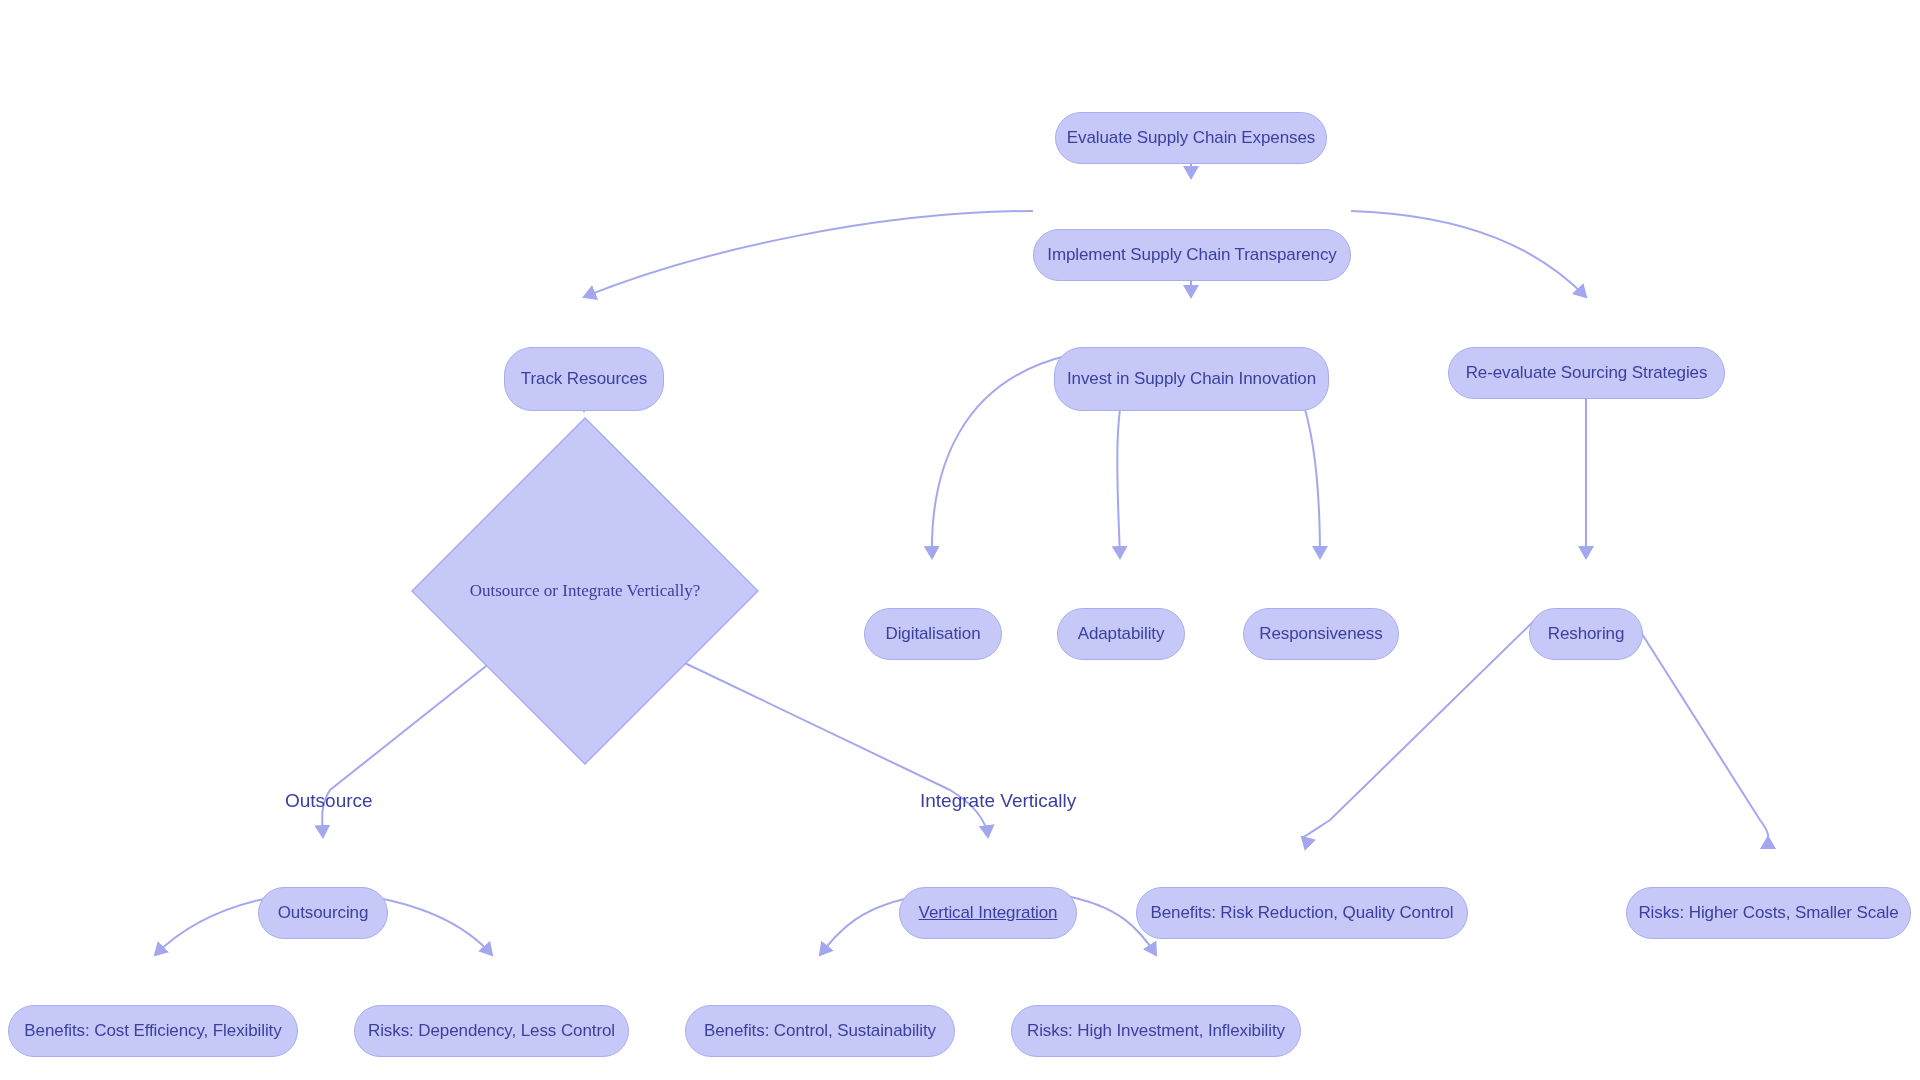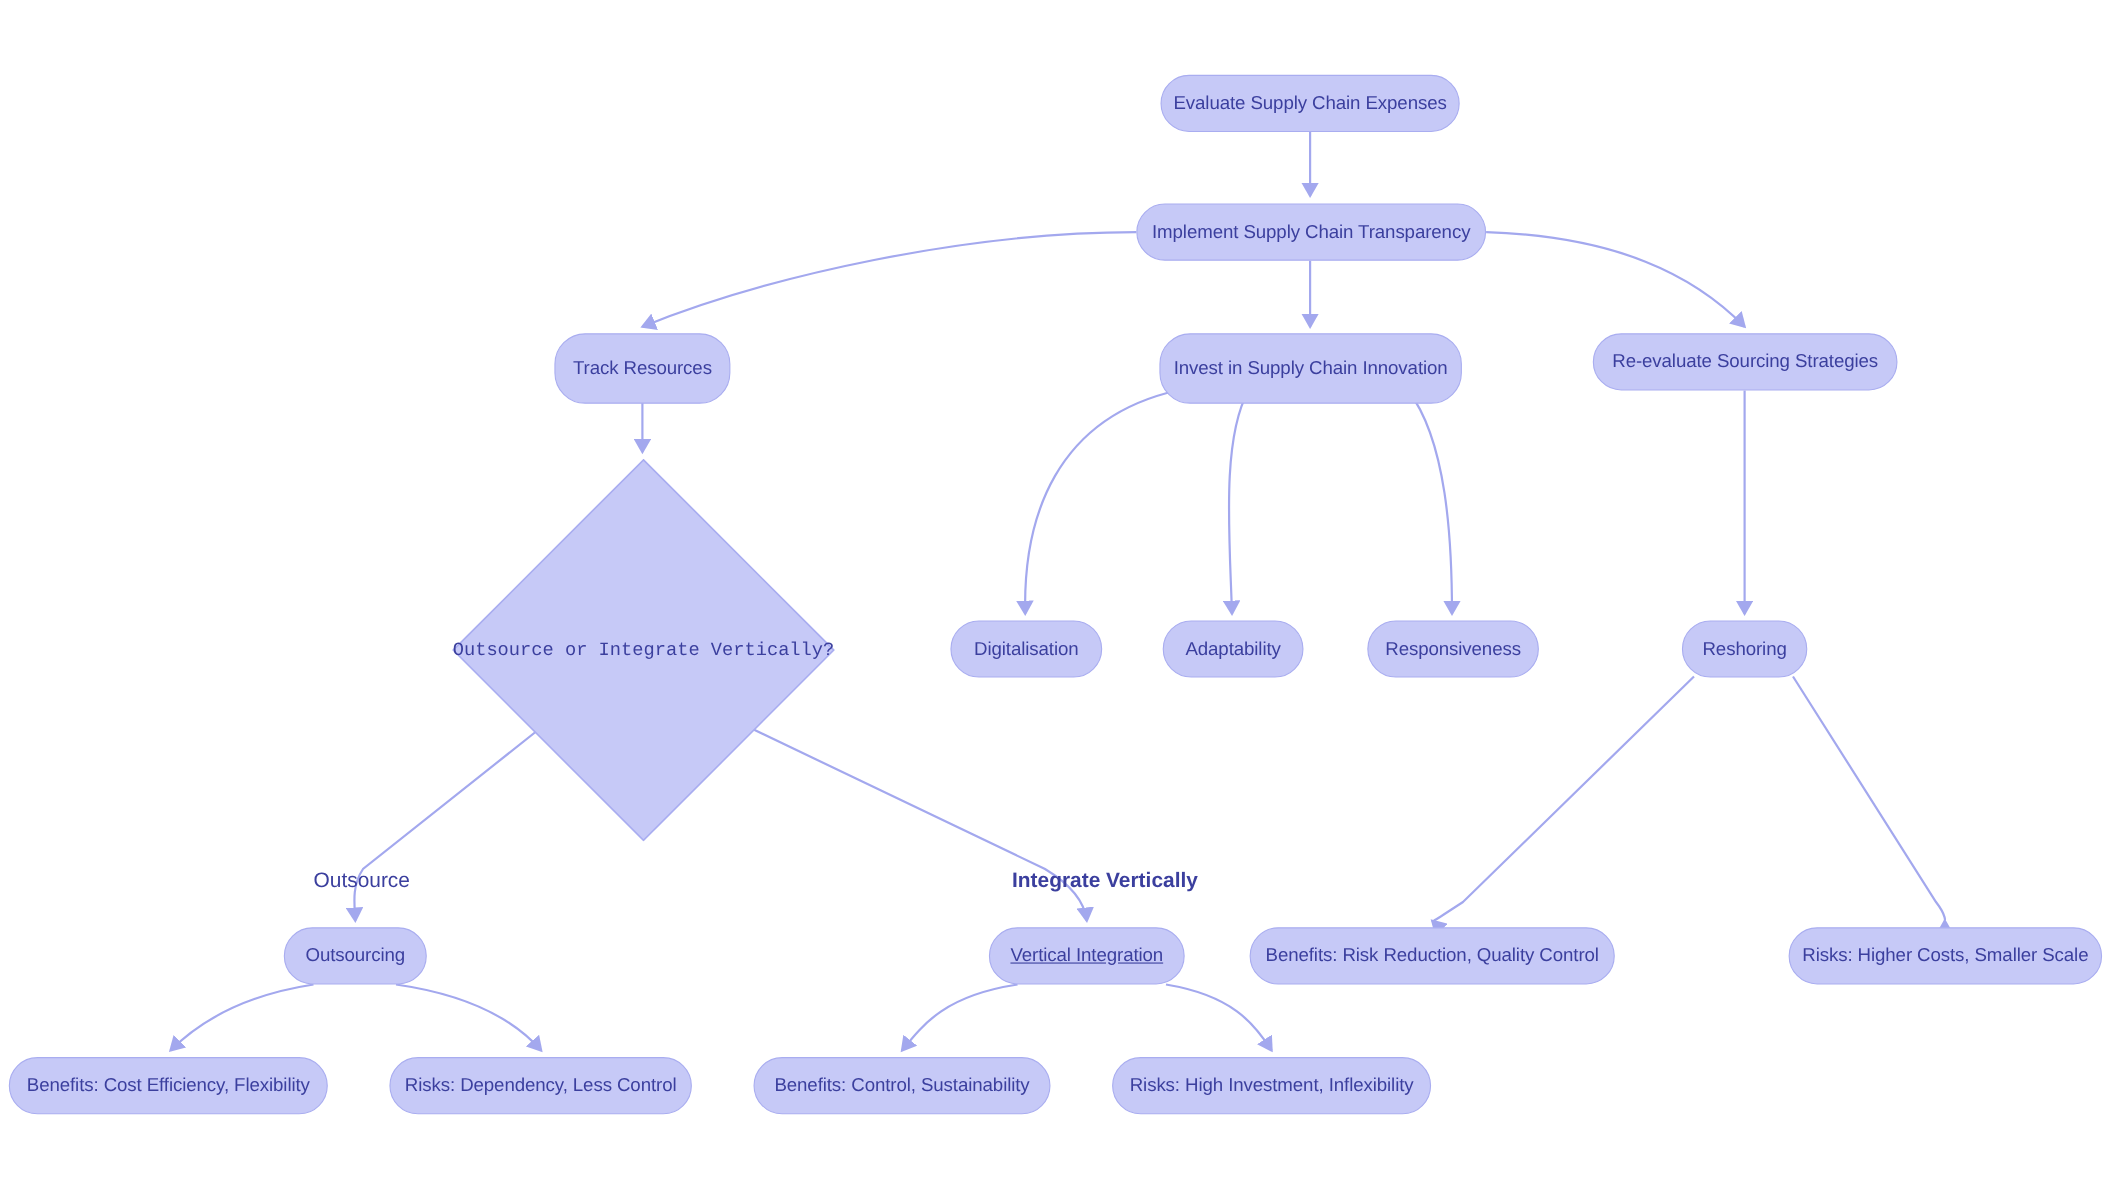--- a/index.html
+++ b/index.html
@@ -39,20 +39,21 @@
     justify-content: center;
     text-align: center;
     background: #c6c9f7;
     border: 1.5px solid #a9adf0;
     color: #3b3f9e;
     font-size: 17px;
     font-family: "Liberation Sans", sans-serif;
     letter-spacing: -0.1px;
     white-space: nowrap;
     line-height: 1.1;
+    margin-top: 44px;
   }
   .node.rounded {
     border-radius: 28px;
   }
   .decision-wrap {
     position: absolute;
     display: flex;
     align-items: center;
     justify-content: center;
   }
@@ -66,21 +67,21 @@
     fill: #c6c9f7;
     stroke: #a9adf0;
     stroke-width: 1.5;
   }
   .decision-label {
     position: relative;
     z-index: 2;
     color: #3b3f9e;
     font-size: 17px;
     white-space: nowrap;
-    font-family: Liberation Mono, monospace;
+    font-family: Liberation Serif, serif;
   }
   .edge-label {
     position: absolute;
     color: #3b3f9e;
     font-size: 19px;
     font-family: "Liberation Sans", sans-serif;
     white-space: nowrap;
     background: transparent;
   }
 </style>
@@ -170,16 +171,16 @@
       </div>
       <div class="node rounded" style="left: 685px; top: 961px; width: 270px; height: 52px;">
         <span>Benefits: Control, Sustainability</span>
       </div>
       <div class="node rounded" style="left: 1011px; top: 961px; width: 290px; height: 52px;">
         <span>Risks: High Investment, Inflexibility</span>
       </div>
     </div>
   <div id="edge-label-layer">
       <div class="edge-label" style="left: 285px; top: 790px;">Outsource</div>
-      <div class="edge-label" style="left: 920px; top: 790px; font-weight: bold;">Integrate Vertically</div>
+      <div class="edge-label" style="left: 920px; top: 790px;">Integrate Vertically</div>
     </div>
 
 </div>
 
 </body></html>

